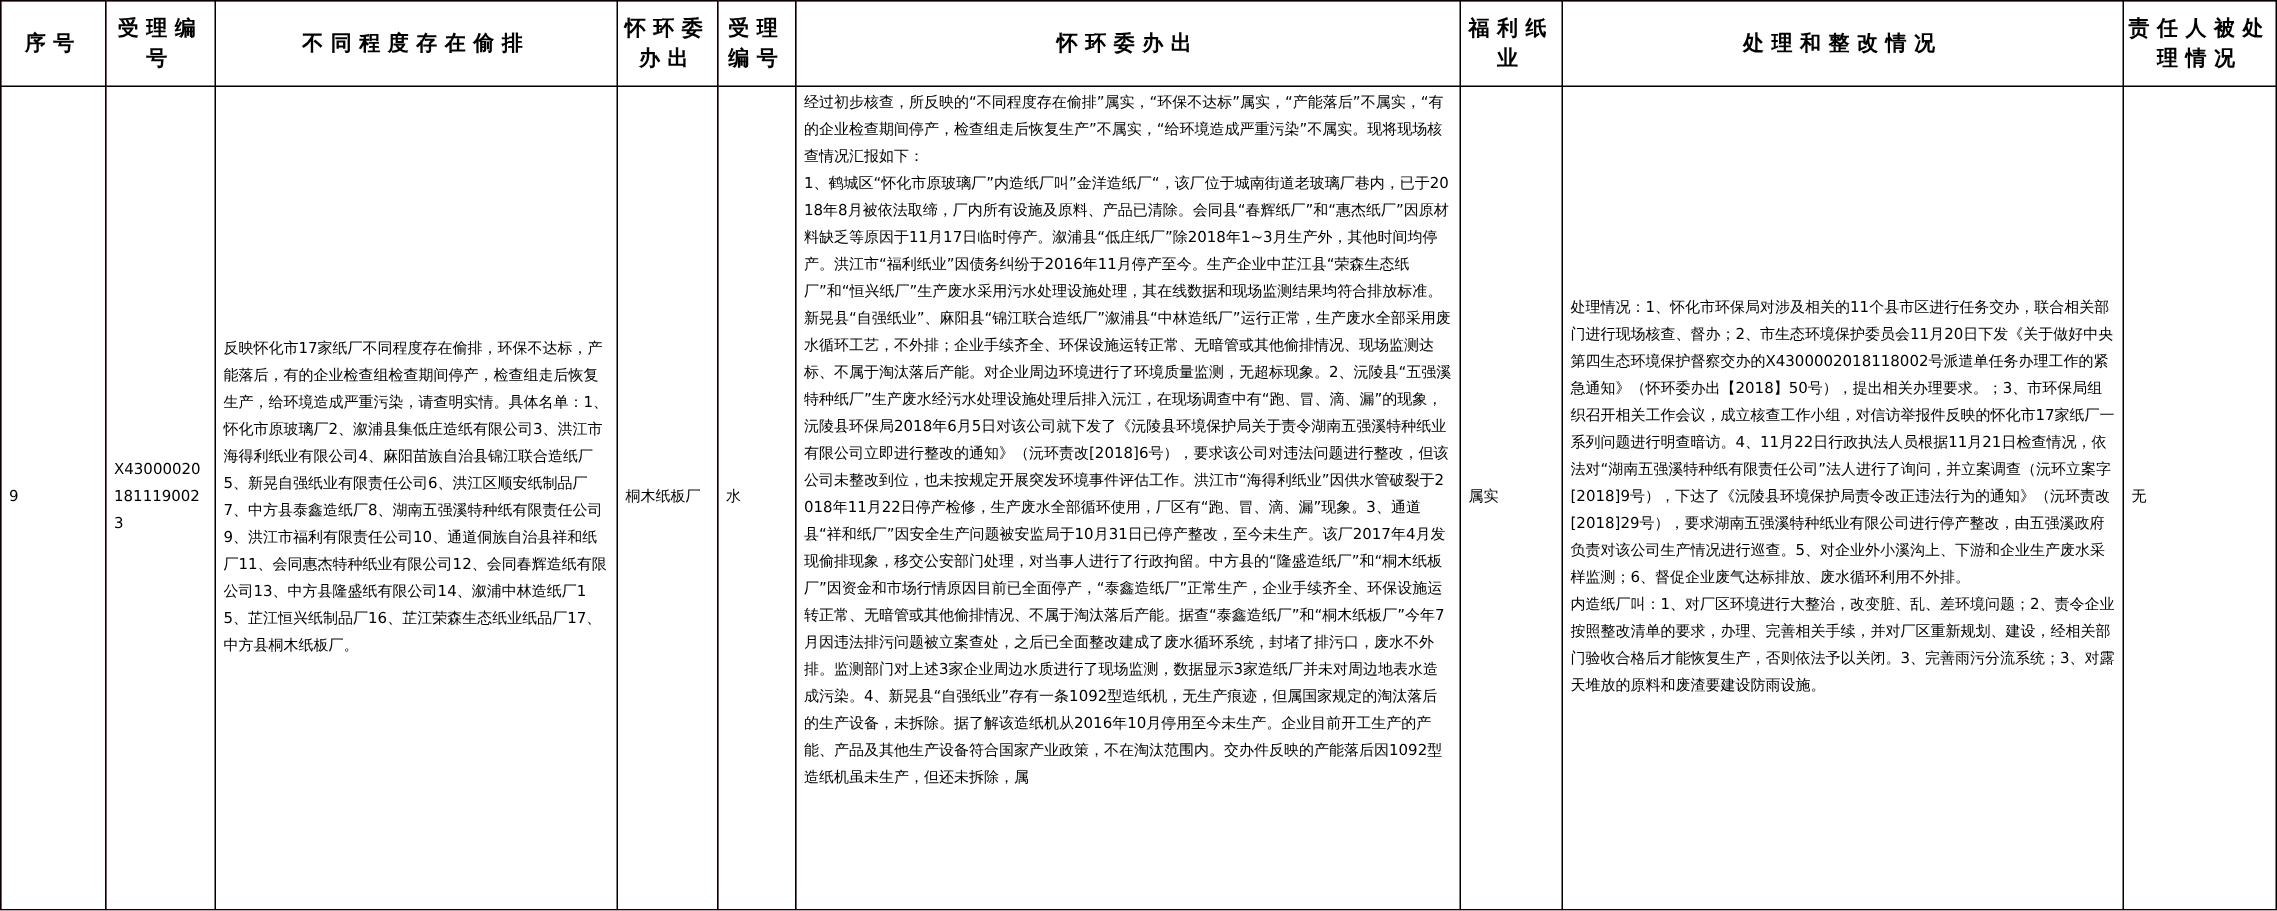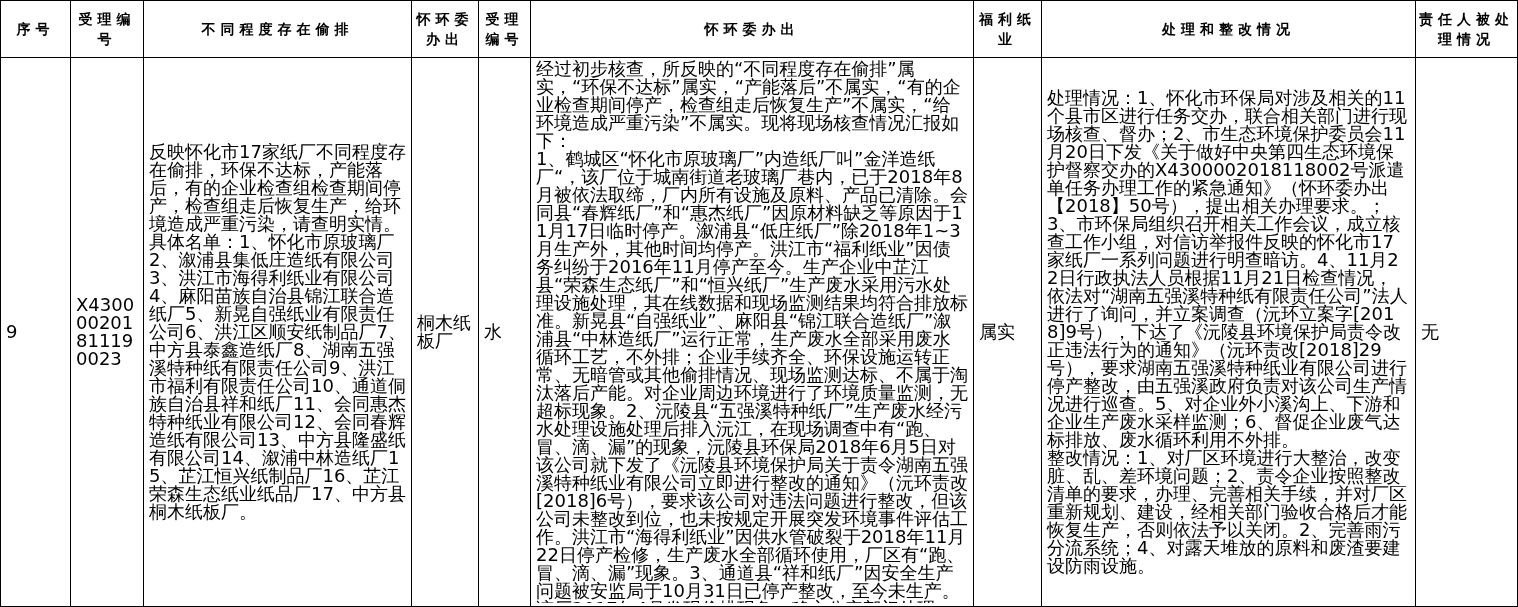--- a/index.html
+++ b/index.html
@@ -29,21 +29,21 @@
     font-size: 14px;
     font-weight: bold;
     letter-spacing: 5px;
     line-height: 20px;
     text-align: center;
     vertical-align: middle;
     padding: 2px 3px;
   }
   tr.data-row { height: 549px; }
   td {
-    font-size: 18px;
+    font-size: 10px;
     line-height: 18px;
     vertical-align: middle;
     text-align: left;
     padding: 2px 5px;
     word-break: break-all;
   }
   td.v-top { vertical-align: top; }
   .clip-block { height: 543px; overflow: hidden; }
   .para { margin: 0; }
   .para + .para { margin-top: 0; }
@@ -87,19 +87,19 @@
         <td>水</td>
         <td class="v-top">
           <div class="clip-block">
             <p class="para">经过初步核查，所反映的“不同程度存在偷排”属实，“环保不达标”属实，“产能落后”不属实，“有的企业检查期间停产，检查组走后恢复生产”不属实，“给环境造成严重污染”不属实。现将现场核查情况汇报如下：</p>
             <p class="para">1、鹤城区“怀化市原玻璃厂”内造纸厂叫”金洋造纸厂“，该厂位于城南街道老玻璃厂巷内，已于2018年8月被依法取缔，厂内所有设施及原料、产品已清除。会同县“春辉纸厂”和“惠杰纸厂”因原材料缺乏等原因于11月17日临时停产。溆浦县“低庄纸厂”除2018年1~3月生产外，其他时间均停产。洪江市“福利纸业”因债务纠纷于2016年11月停产至今。生产企业中芷江县“荣森生态纸厂”和“恒兴纸厂”生产废水采用污水处理设施处理，其在线数据和现场监测结果均符合排放标准。新晃县“自强纸业”、麻阳县“锦江联合造纸厂”溆浦县“中林造纸厂”运行正常，生产废水全部采用废水循环工艺，不外排；企业手续齐全、环保设施运转正常、无暗管或其他偷排情况、现场监测达标、不属于淘汰落后产能。对企业周边环境进行了环境质量监测，无超标现象。2、沅陵县“五强溪特种纸厂”生产废水经污水处理设施处理后排入沅江，在现场调查中有“跑、冒、滴、漏”的现象，沅陵县环保局2018年6月5日对该公司就下发了《沅陵县环境保护局关于责令湖南五强溪特种纸业有限公司立即进行整改的通知》（沅环责改[2018]6号），要求该公司对违法问题进行整改，但该公司未整改到位，也未按规定开展突发环境事件评估工作。洪江市“海得利纸业”因供水管破裂于2018年11月22日停产检修，生产废水全部循环使用，厂区有“跑、冒、滴、漏”现象。3、通道县“祥和纸厂”因安全生产问题被安监局于10月31日已停产整改，至今未生产。该厂2017年4月发现偷排现象，移交公安部门处理，对当事人进行了行政拘留。中方县的“隆盛造纸厂”和“桐木纸板厂”因资金和市场行情原因目前已全面停产，“泰鑫造纸厂”正常生产，企业手续齐全、环保设施运转正常、无暗管或其他偷排情况、不属于淘汰落后产能。据查“泰鑫造纸厂”和“桐木纸板厂”今年7月因违法排污问题被立案查处，之后已全面整改建成了废水循环系统，封堵了排污口，废水不外排。监测部门对上述3家企业周边水质进行了现场监测，数据显示3家造纸厂并未对周边地表水造成污染。4、新晃县“自强纸业”存有一条1092型造纸机，无生产痕迹，但属国家规定的淘汰落后的生产设备，未拆除。据了解该造纸机从2016年10月停用至今未生产。企业目前开工生产的产能、产品及其他生产设备符合国家产业政策，不在淘汰范围内。交办件反映的产能落后因1092型造纸机虽未生产，但还未拆除，属</p>
           </div>
         </td>
         <td>属实</td>
         <td>
           <p class="para"><b class="seg-label">处理情况：</b><span>1、怀化市环保局对涉及相关的11个县市区进行任务交办，联合相关部门进行现场核查、督办；2、市生态环境保护委员会11月20日下发《关于做好中央第四生态环境保护督察交办的X4300002018118002号派遣单任务办理工作的紧急通知》（怀环委办出【2018】50号），提出相关办理要求。；3、市环保局组织召开相关工作会议，成立核查工作小组，对信访举报件反映的怀化市17家纸厂一系列问题进行明查暗访。4、11月22日行政执法人员根据11月21日检查情况，依法对“湖南五强溪特种纸有限责任公司”法人进行了询问，并立案调查（沅环立案字[2018]9号），下达了《沅陵县环境保护局责令改正违法行为的通知》（沅环责改[2018]29号），要求湖南五强溪特种纸业有限公司进行停产整改，由五强溪政府负责对该公司生产情况进行巡查。5、对企业外小溪沟上、下游和企业生产废水采样监测；6、督促企业废气达标排放、废水循环利用不外排。</span></p>
-          <p class="para"><b class="seg-label">整改情况：</b><span>1、对厂区环境进行大整治，改变脏、乱、差环境问题；2、责令企业按照整改清单的要求，办理、完善相关手续，并对厂区重新规划、建设，经相关部门验收合格后才能恢复生产，否则依法予以关闭。2、完善雨污分流系统；4、对露天堆放的原料和废渣要建设防雨设施。</span></p>
+          <p class="para"><b class="seg-label">内造纸厂叫：</b><span>1、对厂区环境进行大整治，改变脏、乱、差环境问题；2、责令企业按照整改清单的要求，办理、完善相关手续，并对厂区重新规划、建设，经相关部门验收合格后才能恢复生产，否则依法予以关闭。3、完善雨污分流系统；3、对露天堆放的原料和废渣要建设防雨设施。</span></p>
         </td>
         <td>无</td>
       </tr>
     </tbody>
   </table>
 </div>
 
 </body></html>

